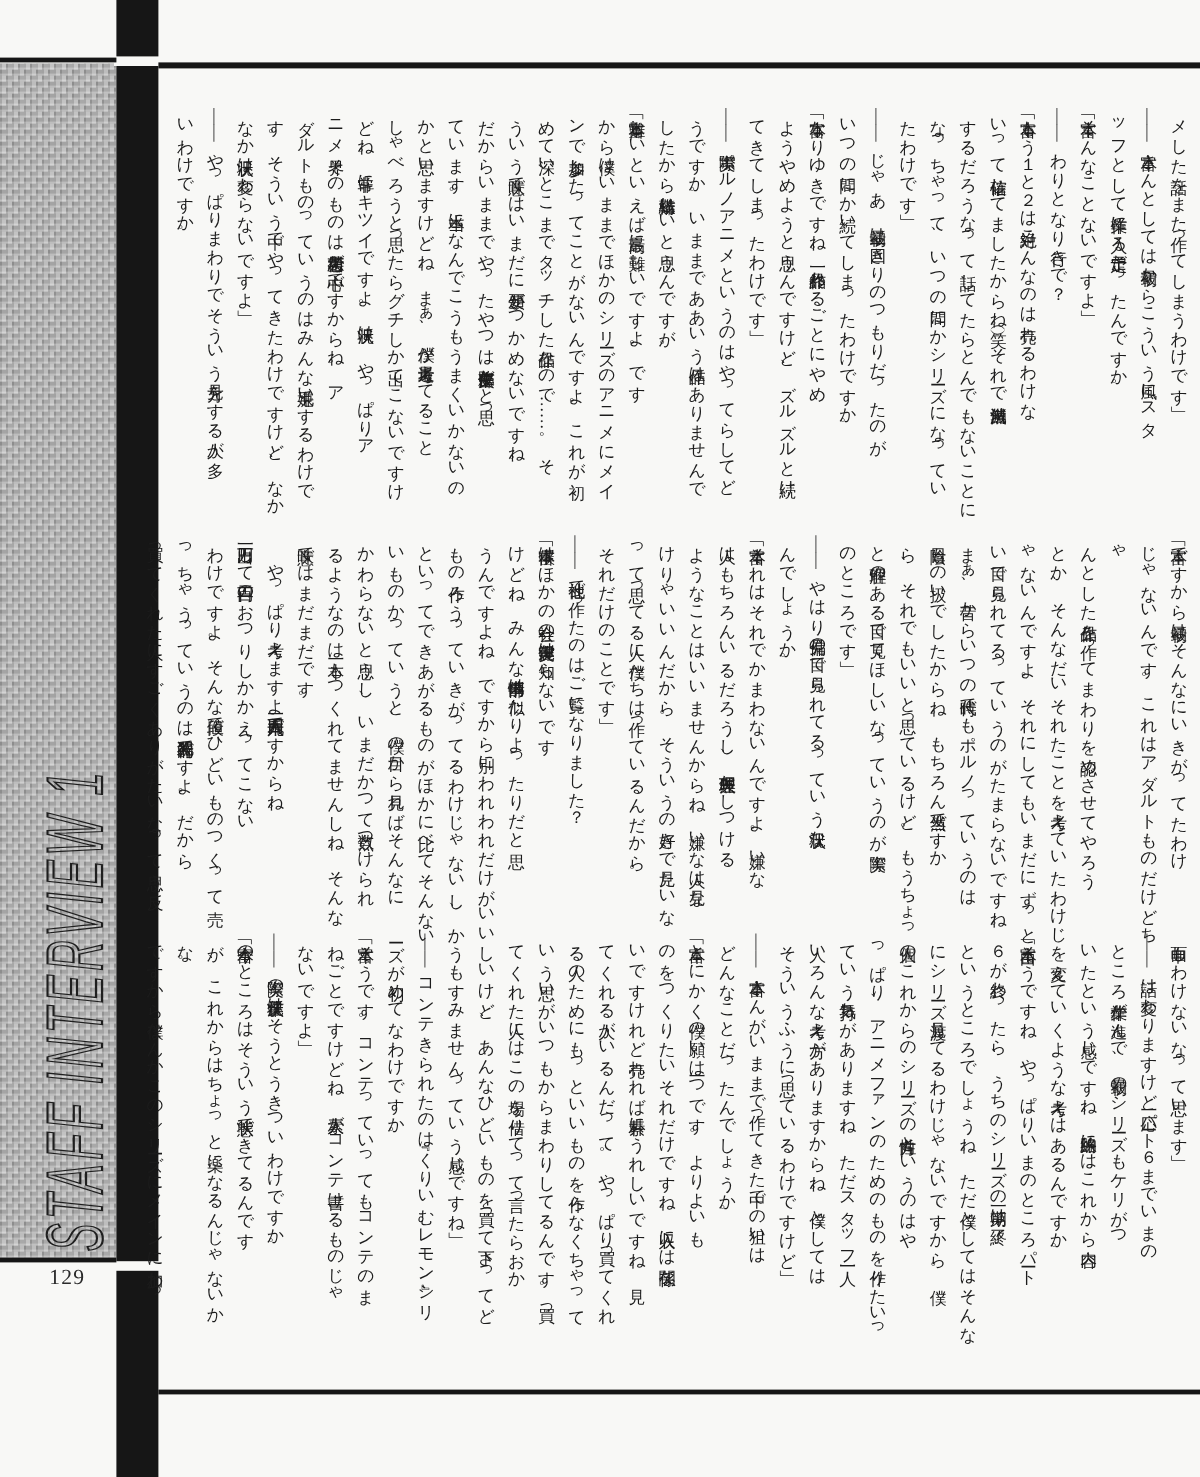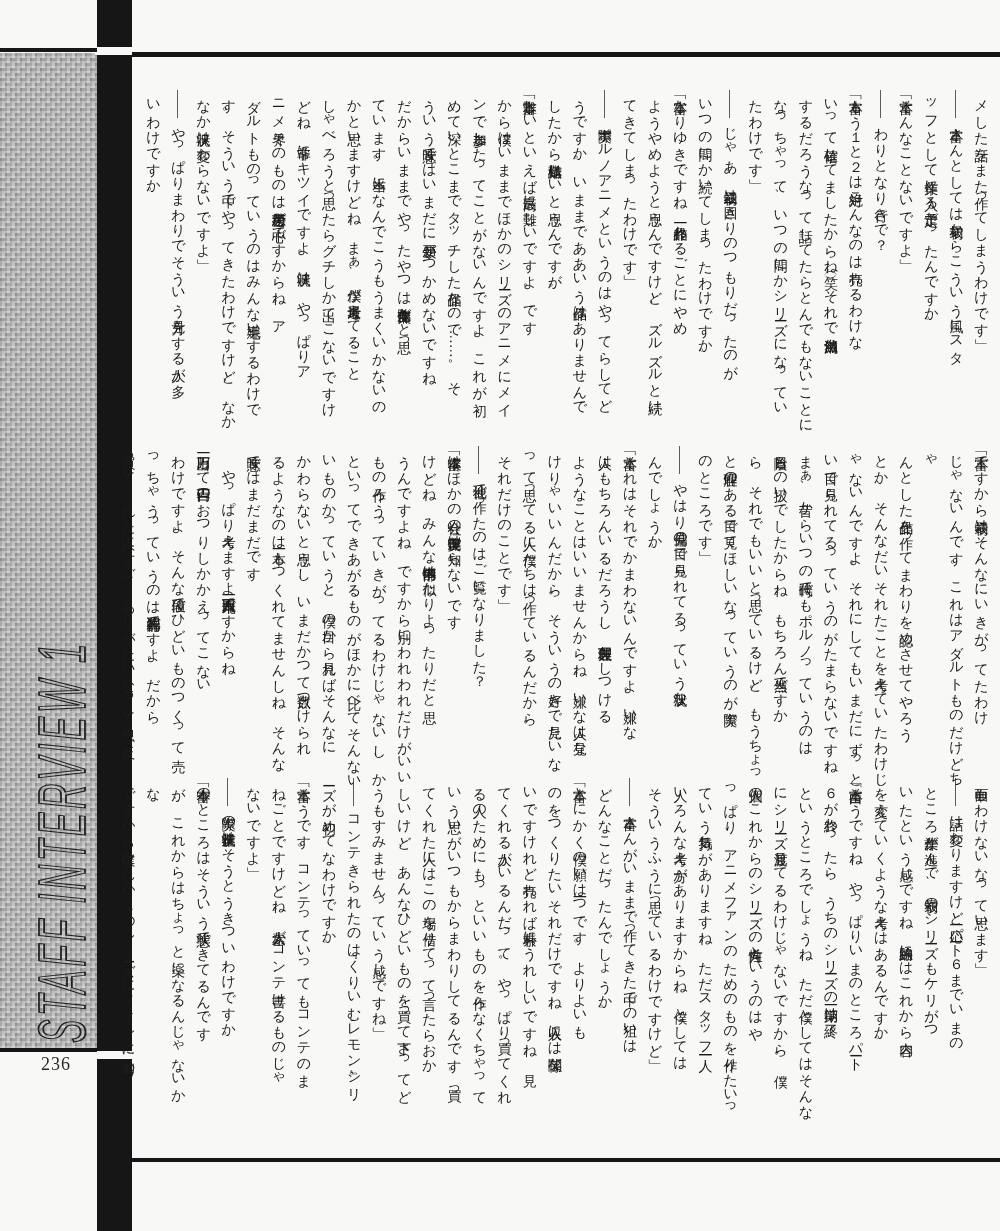--- a/index.html
+++ b/index.html
@@ -83,21 +83,21 @@
 
   <div class="vbar"></div>
   <div class="vbar-gap top"></div>
   <div class="vbar-gap bottom"></div>
 
   <div class="rule top-left"></div>
   <div class="rule top-right"></div>
   <div class="rule bottom-left"></div>
   <div class="rule bottom-right"></div>
 
-  <div class="page-number">236</div>
+  <div class="page-number">129</div>
 
   <div id="band1" class="text-band">メした話をまた作ってしまうわけです」
 ――富本さんとしては最初からこういう風にスタ
 ッフとして作業に入る予定だったんですか。
 富本「そんなことないですよ」
 ――わりとなり行きで？
 富本「もう１と２は絶対こんなのは売れるわけな
 いって確信してましたからね（笑）。それで自然消滅
 するだろうなって話してたらとんでもないことに
 なっちゃって、いつの間にかシリーズになってい

